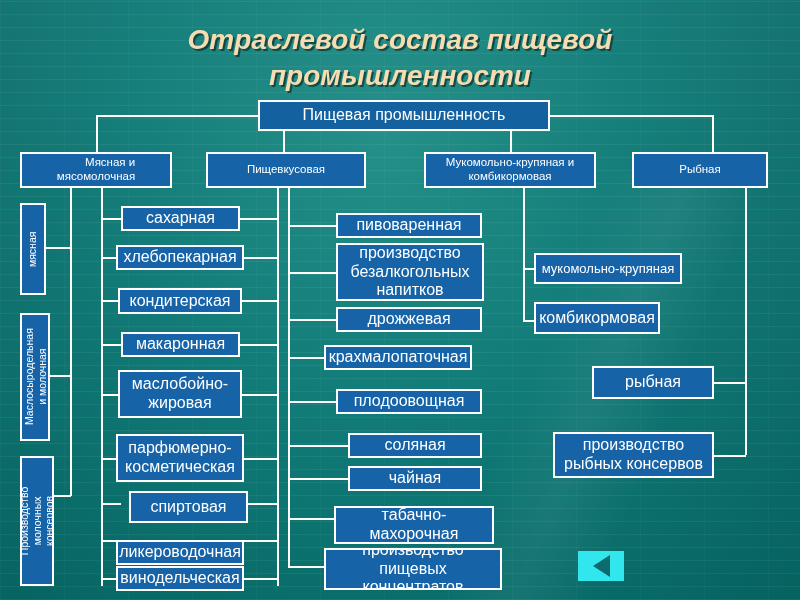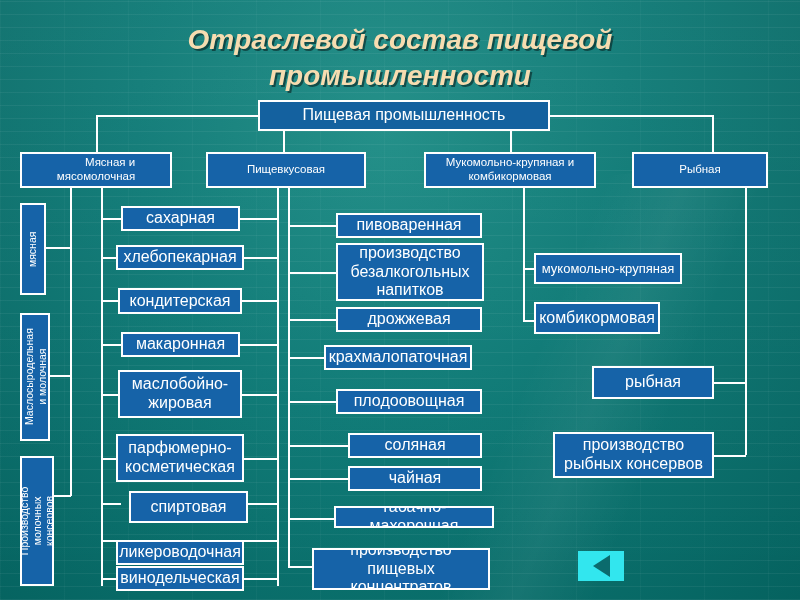--- a/index.html
+++ b/index.html
@@ -226,22 +226,22 @@
 
   <div class="node leaf" style="left:336px; top:213px; width:146px; height:25px;">пивоваренная</div>
   <div class="node leaf" style="left:336px; top:243px; width:148px; height:58px;">производство
 безалкогольных
 напитков</div>
   <div class="node leaf" style="left:336px; top:307px; width:146px; height:25px;">дрожжевая</div>
   <div class="node leaf" style="left:324px; top:345px; width:148px; height:25px;">крахмалопаточная</div>
   <div class="node leaf" style="left:336px; top:389px; width:146px; height:25px;">плодоовощная</div>
   <div class="node leaf" style="left:348px; top:433px; width:134px; height:25px;">соляная</div>
   <div class="node leaf" style="left:348px; top:466px; width:134px; height:25px;">чайная</div>
-  <div class="node leaf" style="left:334px; top:506px; width:160px; height:22px;">табачно-махорочная</div>
-  <div class="node leaf" style="left:312px; top:548px; width:178px; height:42px;">производство пищевых
+  <div class="node leaf" style="left:334px; top:506px; width:160px; height:38px;">табачно-махорочная</div>
+  <div class="node leaf" style="left:324px; top:548px; width:178px; height:42px;">производство пищевых
 концентратов</div>
 
   <div class="node small" style="left:534px; top:253px; width:148px; height:31px;">мукомольно-крупяная</div>
   <div class="node leaf" style="left:534px; top:302px; width:126px; height:32px;">комбикормовая</div>
 
   <div class="node leaf" style="left:592px; top:366px; width:122px; height:33px;">рыбная</div>
   <div class="node leaf" style="left:553px; top:432px; width:161px; height:46px;">производство
 рыбных консервов</div>
 
   <div id="back-button">

